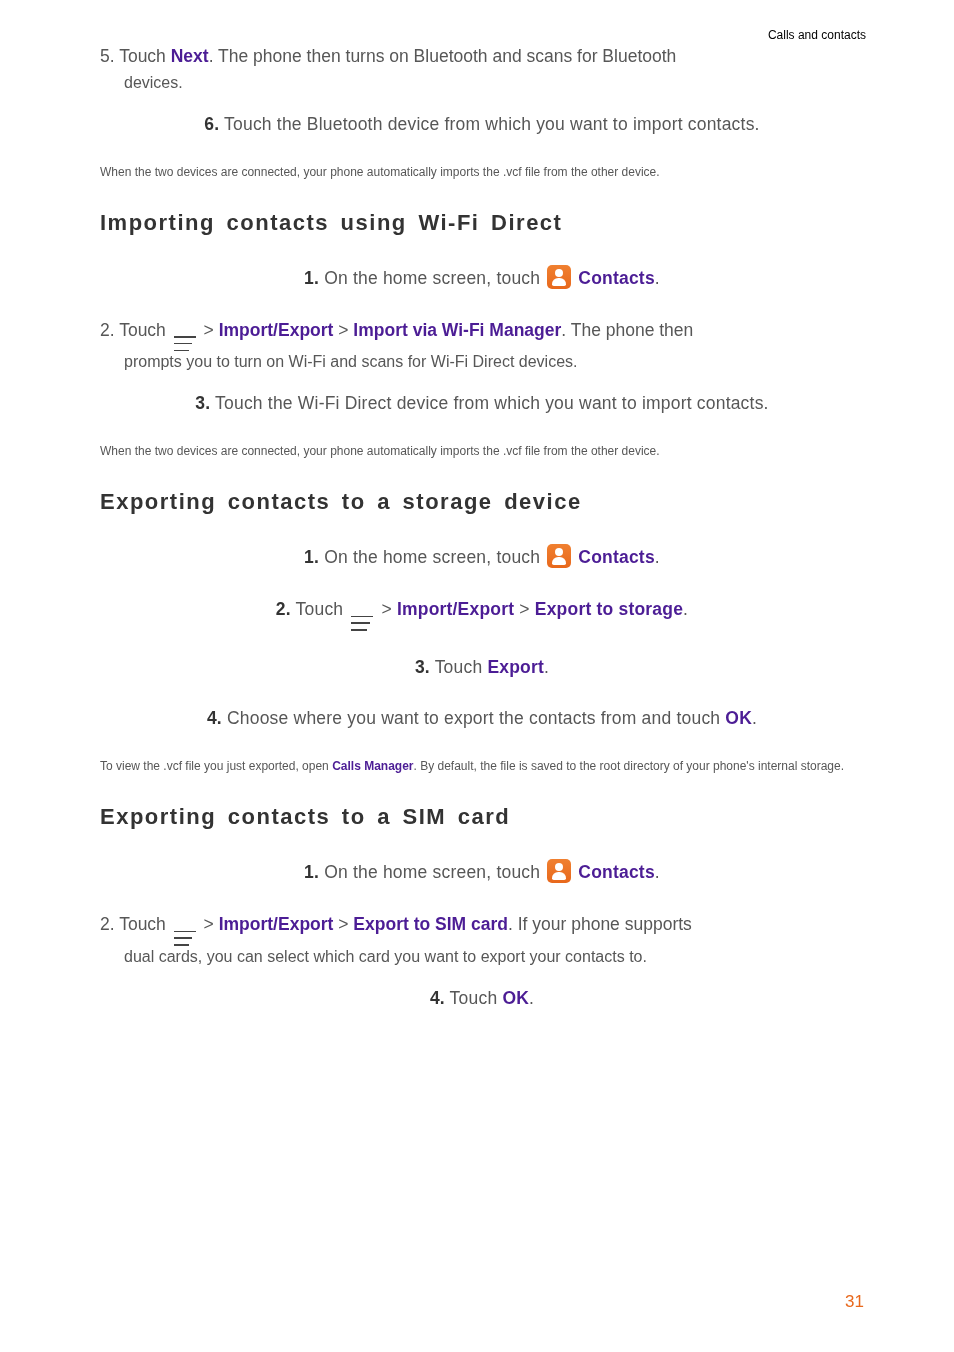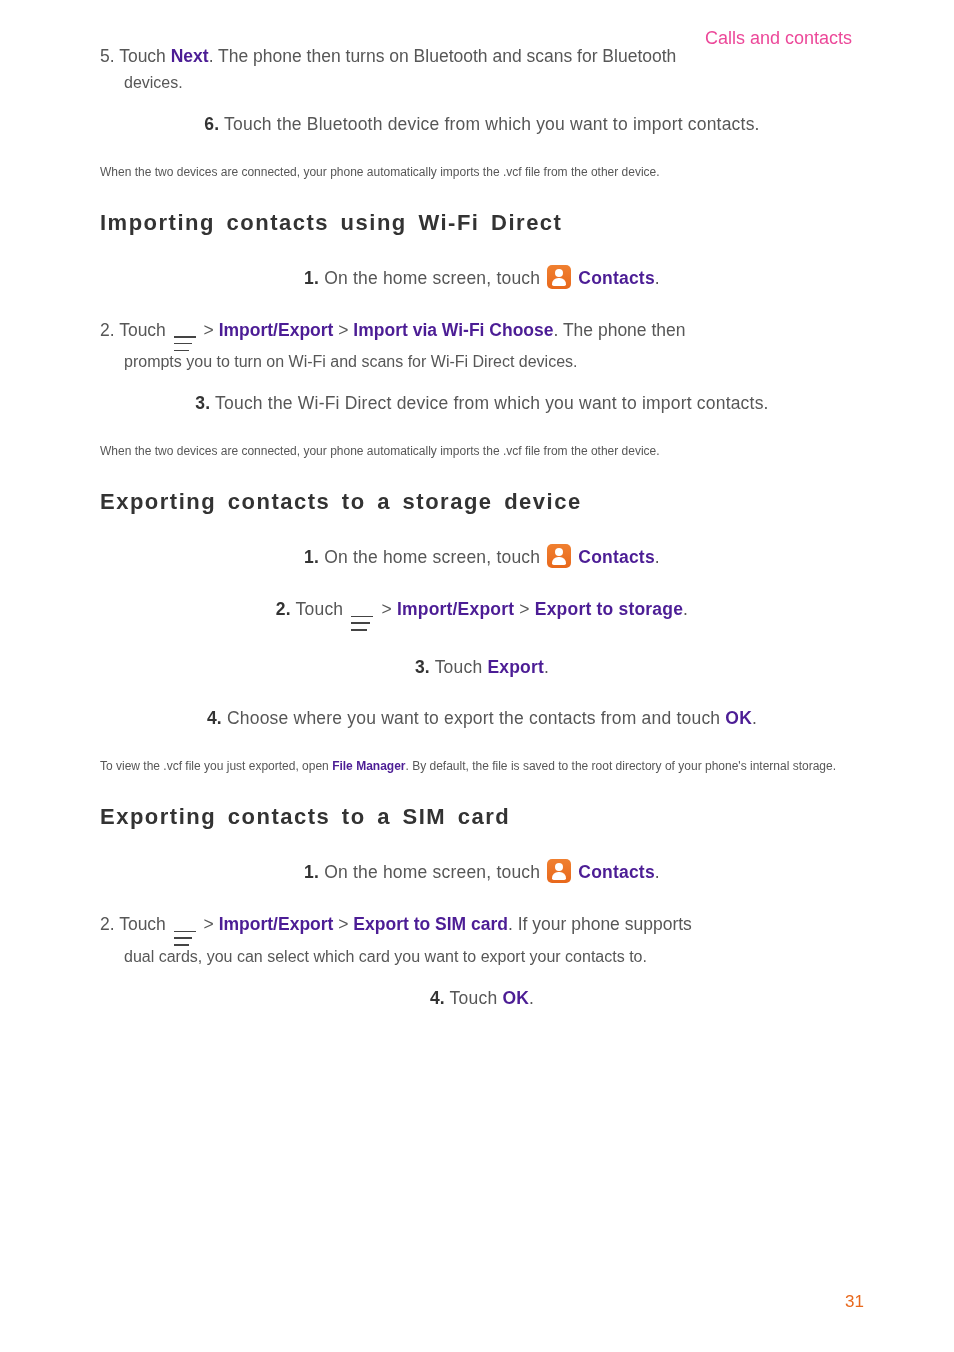--- a/index.html
+++ b/index.html
@@ -8,23 +8,23 @@
       height: 1352px;
       background: #fff;
       font-family: "Segoe UI", Arial, sans-serif;
       color: #575757;
       padding: 42px 90px 0 100px;
       position: relative;
     }
     .header-text {
       position: absolute;
       top: 28px;
-      right: 102px;
-      font-size: 18px;
-      color: #ec4899;
+      right: 88px;
+      font-size: 12px;
+      color: #000000;
     }
     .step {
       margin-bottom: 22px;
       line-height: 1.7;
       font-size: 17.5px;
       letter-spacing: 0.2px;
       text-align: center;
     }
     .step .num {
       font-weight: 700;
@@ -155,21 +155,21 @@
 <div class="step">
   <span class="num">1.</span><span> On the home screen, touch </span><span class="contacts-icon"></span> <span class="bold">Contacts</span><span>.</span>
 </div>
 
 <div class="step-with-indent">
   <div class="first-line">
     <span class="num">2.</span><span> Touch </span><span class="menu-icon">
         <span></span>
         <span></span>
         <span></span>
-      </span><span> &gt; </span><span class="bold">Import/Export</span><span> &gt; </span><span class="bold">Import via Wi-Fi Choose</span><span>. The phone then</span>
+      </span><span> &gt; </span><span class="bold">Import/Export</span><span> &gt; </span><span class="bold">Import via Wi-Fi Manager</span><span>. The phone then</span>
   </div>
   <span class="indent">prompts you to turn on Wi-Fi and scans for Wi-Fi Direct devices.</span>
 </div>
 
 <div class="step">
   <span class="num">3.</span><span> Touch the Wi-Fi Direct device from which you want to import contacts.</span>
 </div>
 
 <p class="para section-block">When the two devices are connected, your phone automatically imports the .vcf file from the other device.</p>
 
@@ -189,21 +189,21 @@
 
 <div class="step">
   <span class="num">3.</span><span> Touch </span><span class="bold">Export</span><span>.</span>
 </div>
 
 <div class="step">
   <span class="num">4.</span><span> Choose where you want to export the contacts from and touch </span><span class="bold">OK</span><span>.</span>
 </div>
 
 <p class="para section-block">
-  <span>To view the .vcf file you just exported, open </span><span class="bold">File Manager</span><span>. By default, the file is saved to the root directory of your phone's internal storage.</span>
+  <span>To view the .vcf file you just exported, open </span><span class="bold">Calls Manager</span><span>. By default, the file is saved to the root directory of your phone's internal storage.</span>
 </p>
 
 <h2>Exporting contacts to a SIM card</h2>
 
 <div class="step">
   <span class="num">1.</span><span> On the home screen, touch </span><span class="contacts-icon"></span> <span class="bold">Contacts</span><span>.</span>
 </div>
 
 <div class="step-with-indent">
   <div class="first-line">

